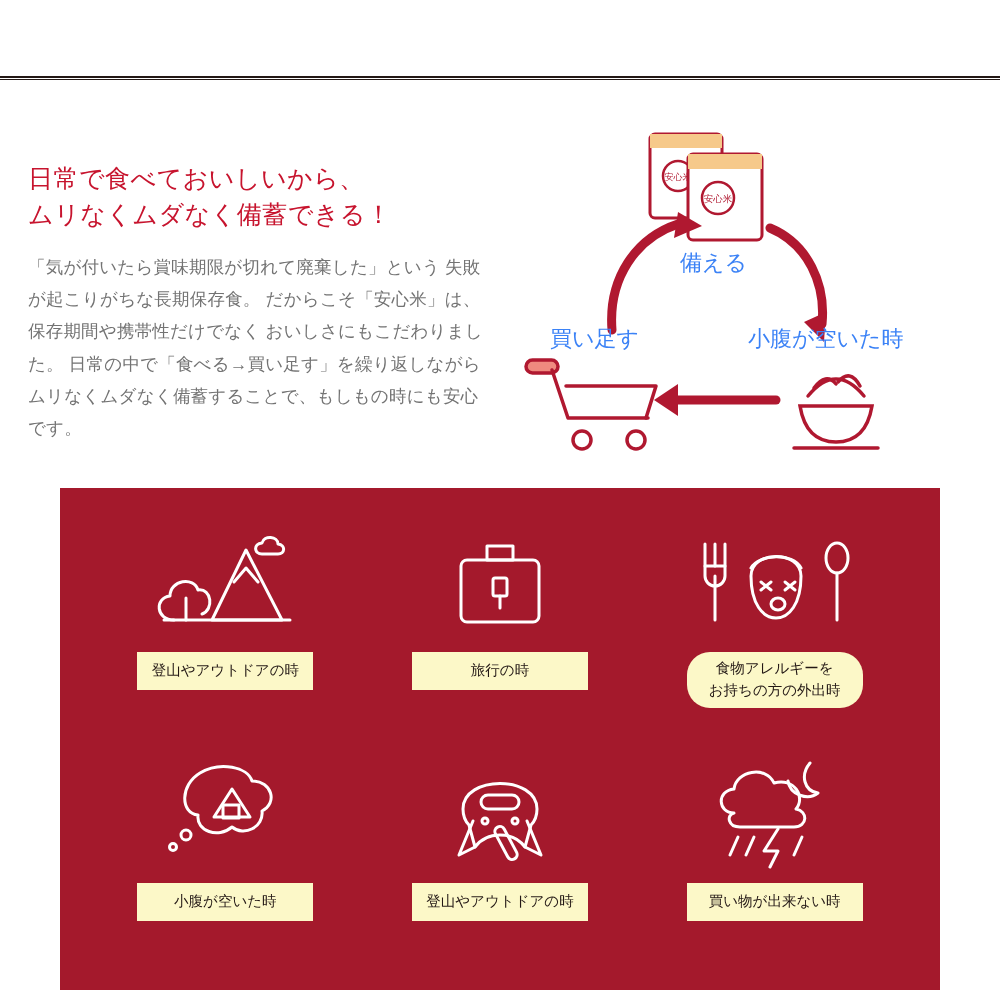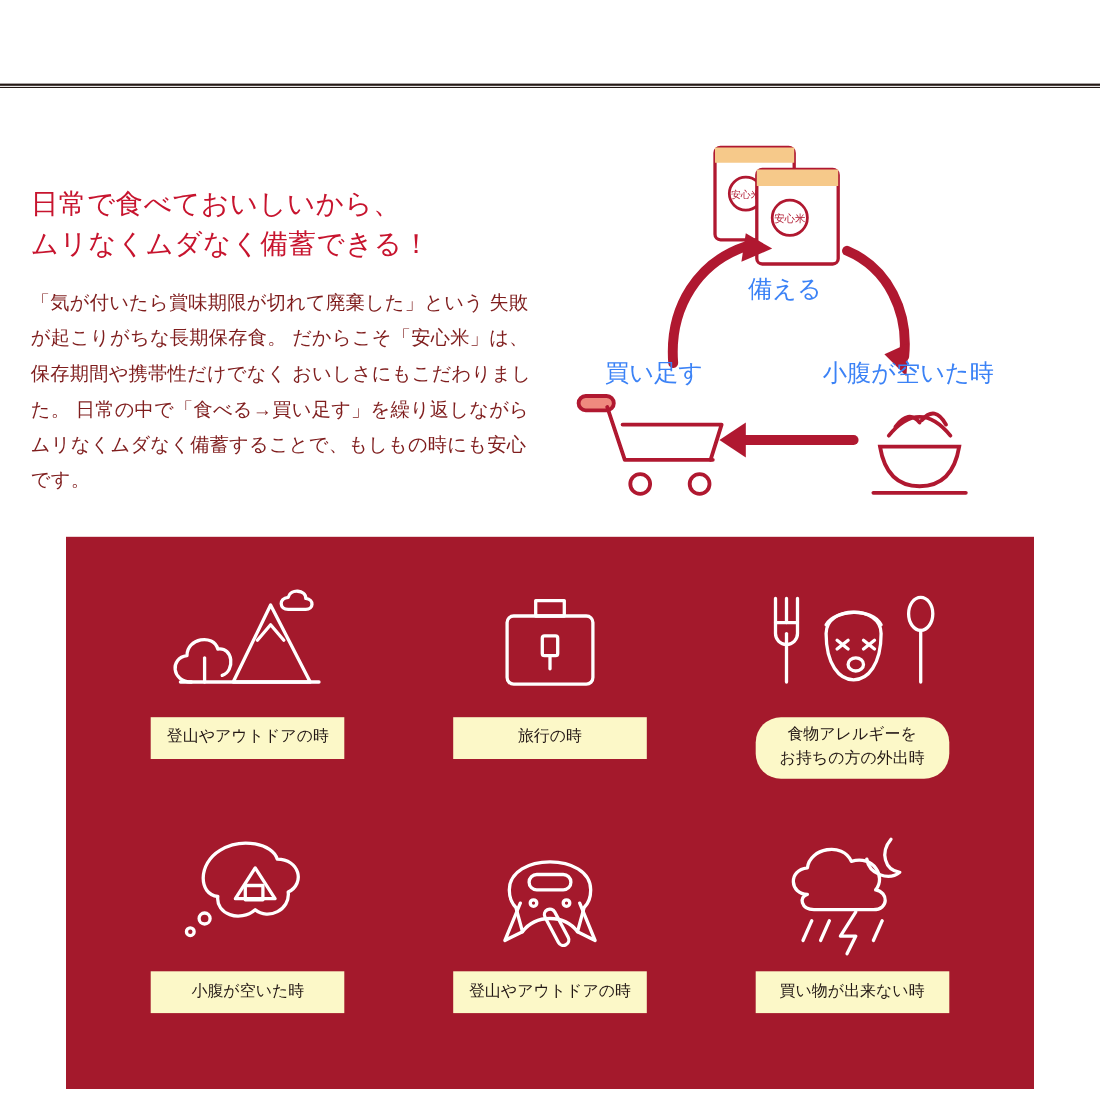--- a/index.html
+++ b/index.html
@@ -38,33 +38,33 @@
     width: 1000px;
     height: 4px;
     border-top: 2px solid #231815;
     border-bottom: 1px solid #231815;
   }
 
   
   .lead {
     position: absolute;
     left: 28px;
-    top: 168px;
+    top: 160px;
     width: 460px;
   }
   .lead-heading {
     color: #c7142e;
     font-size: 25px;
     line-height: 1.45;
     letter-spacing: 0.5px;
     margin: 0 0 18px 0;
     font-weight: 400;
   }
   .lead-body {
-    color: #7f1d1d;
+    color: #737373;
     font-size: 17.5px;
     line-height: 1.85;
     letter-spacing: 0.2px;
     margin: 0;
   }
 
   
   .cycle {
     position: absolute;
     left: 508px;

